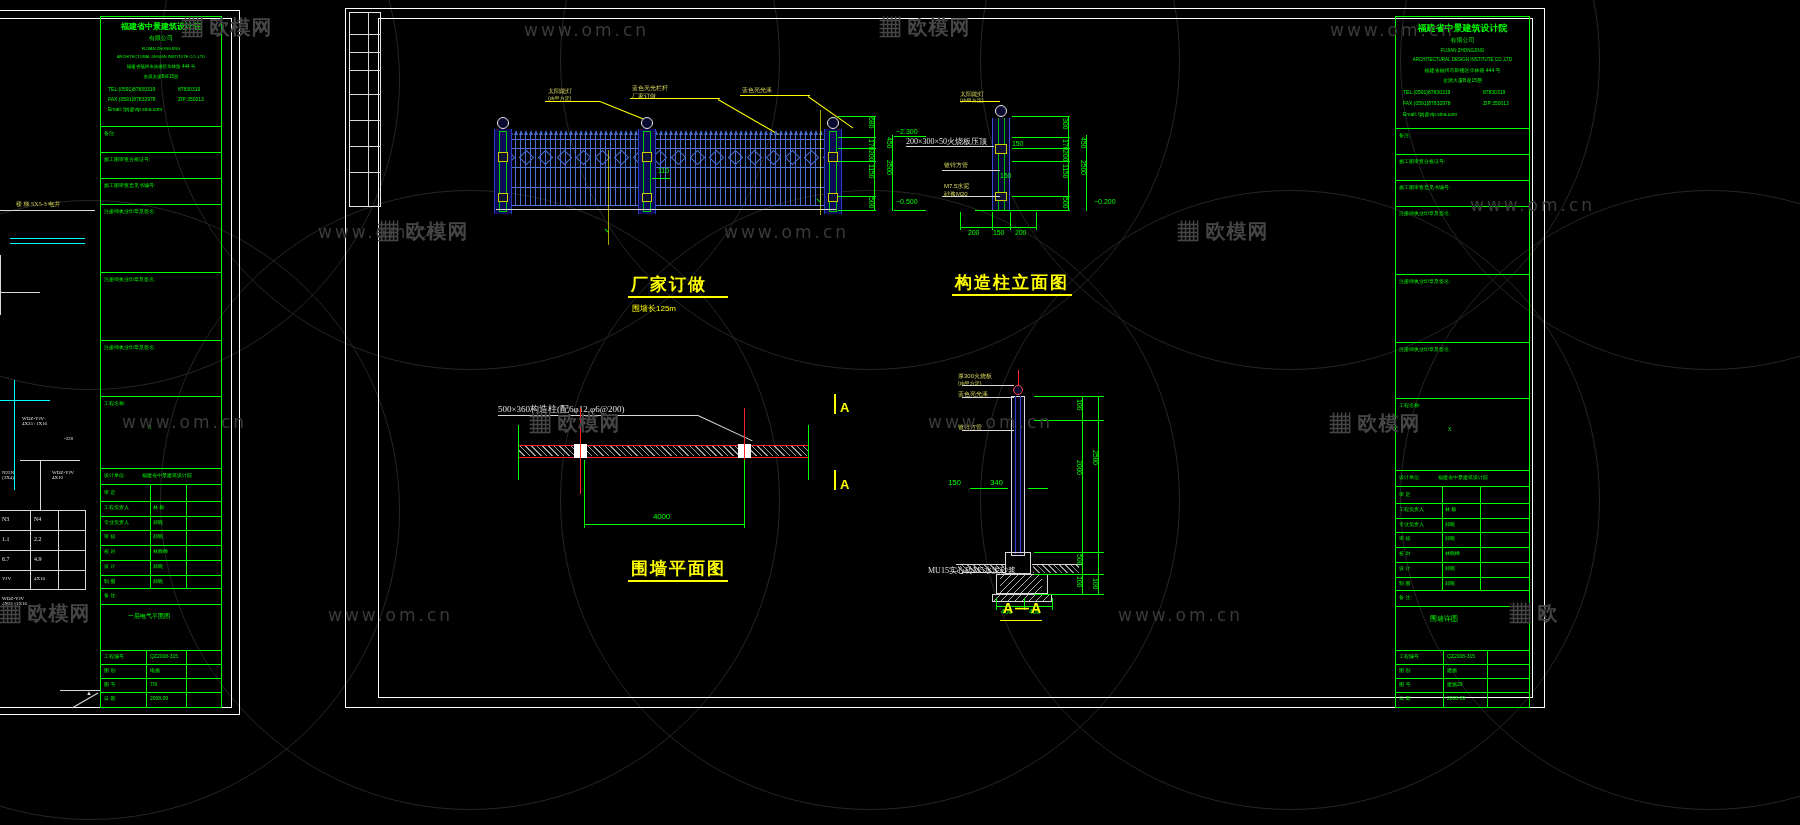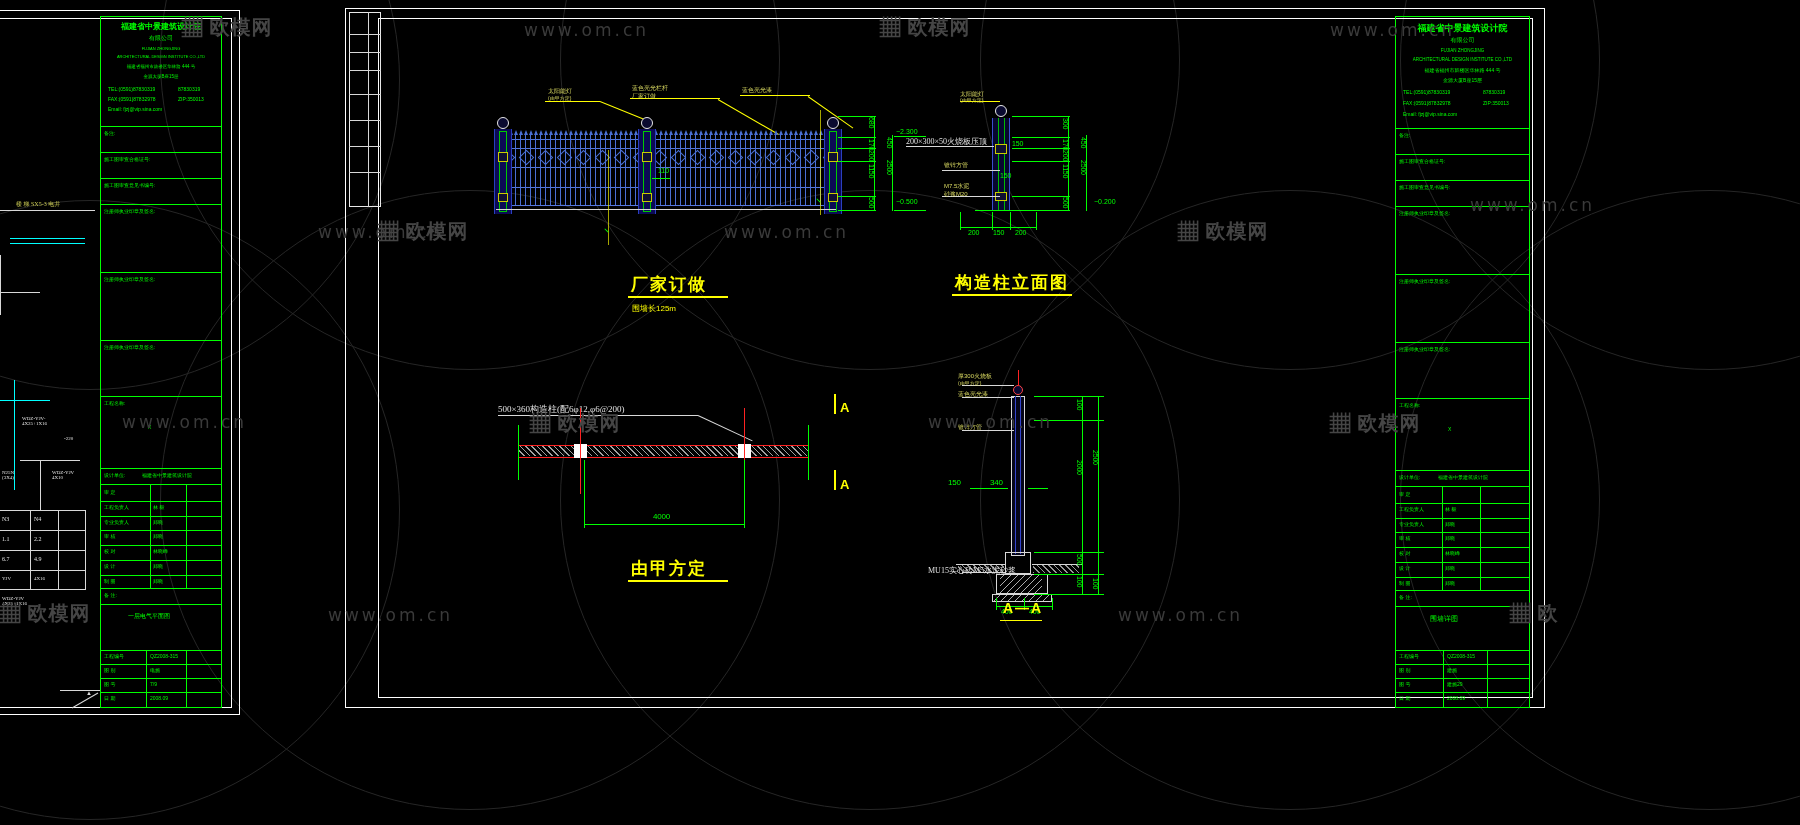--- a/index.html
+++ b/index.html
@@ -613,21 +613,21 @@
     <div class="ylwtxt" style="left:840px;top:400px;font-size:13px;font-weight:bold;">A</div>
     <div class="ln vl yellowl" style="left:834px;top:394px;height:20px;width:2px;"></div>
     <div class="ylwtxt" style="left:840px;top:477px;font-size:13px;font-weight:bold;">A</div>
     <div class="ln vl yellowl" style="left:834px;top:470px;height:20px;width:2px;"></div>
 
     <div class="ln hl" style="left:584px;top:524px;width:160px;"></div>
     <div class="ln vl" style="left:584px;top:460px;height:68px;"></div>
     <div class="ln vl" style="left:744px;top:460px;height:68px;"></div>
     <div class="dimtxt" style="left:653px;top:512px;font-size:8px;">4000</div>
 
-    <div class="dwg-title" style="left:631px;top:557px;">由甲方定</div>
+    <div class="dwg-title" style="left:631px;top:557px;">围墙平面图</div>
     <div class="dwg-title-rule" style="left:628px;top:580px;width:100px;"></div>
   </div>
 
   <div>
 
     <div style="position:absolute;left:1011px;top:396px;width:14px;height:160px;border:1px solid #d8d8d8;background:#050518;"></div>
     <div class="ln vl bluel" style="left:1015px;top:396px;height:158px;"></div>
     <div class="ln vl bluel" style="left:1020px;top:396px;height:158px;"></div>
     <div class="post-cap" style="left:1013px;top:385px;width:10px;height:10px;border-color:#ff4444;"></div>
     <div class="ln vl redl" style="left:1018px;top:370px;height:16px;"></div>

